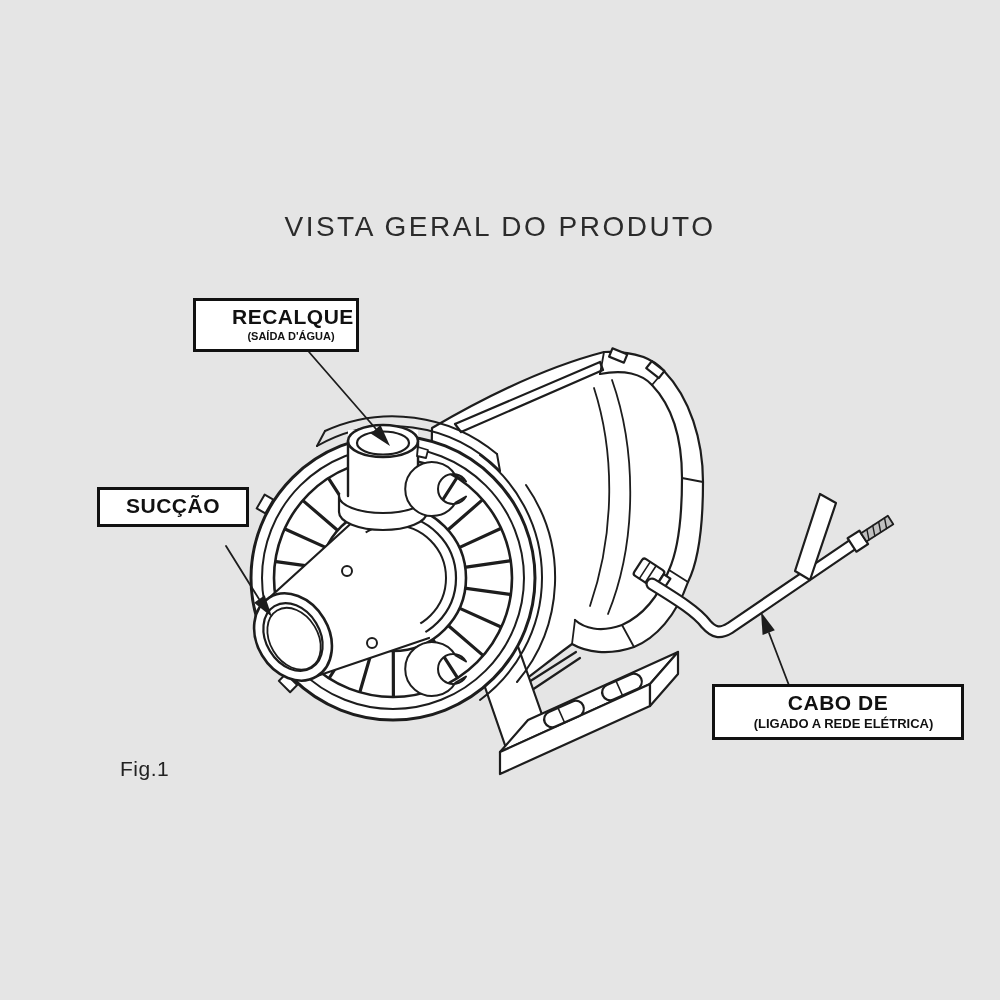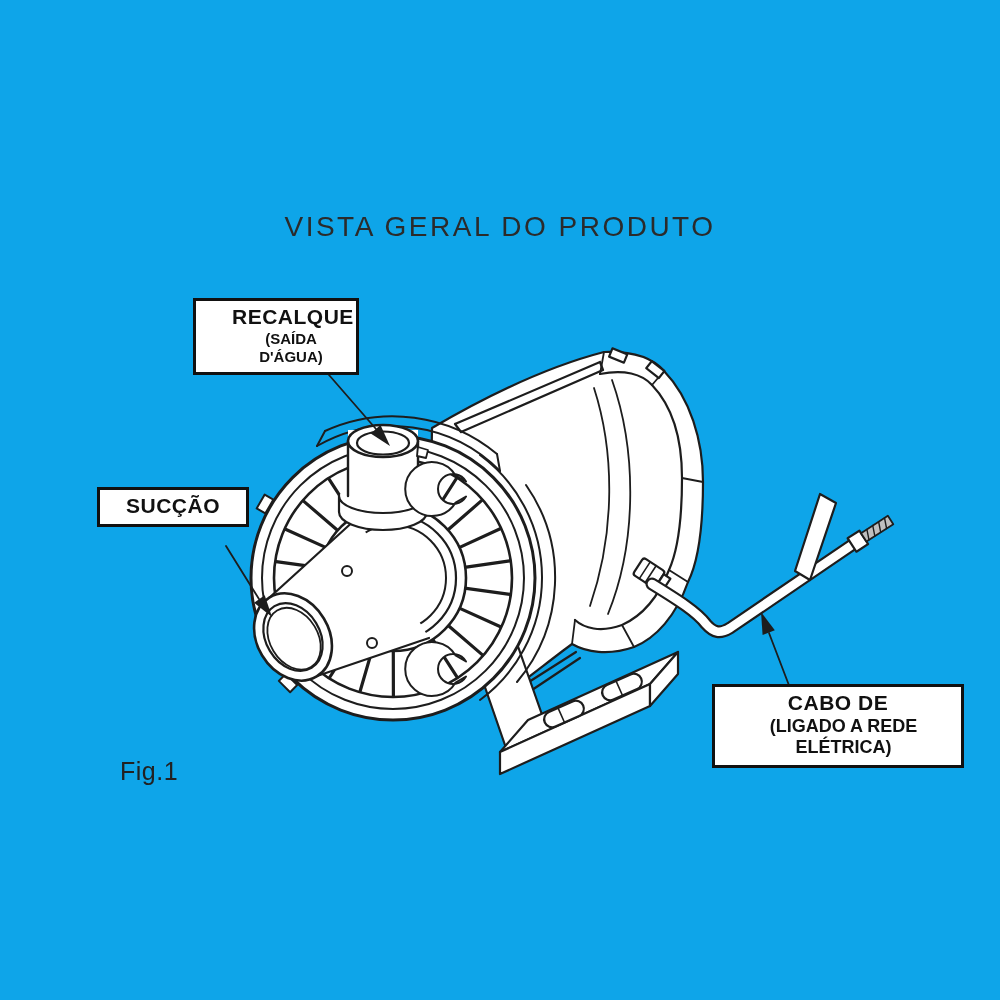--- a/index.html
+++ b/index.html
@@ -1,29 +1,29 @@
 <!DOCTYPE html>
 <html><head>
 <meta charset="utf-8">
 <style>
   html,body{margin:0;padding:0;background:#fff;}
-  .canvas{position:relative;width:1000px;height:1000px;background:#0ea5e9;overflow:hidden;
+  .canvas{position:relative;width:1000px;height:1000px;background:#e5e5e5;overflow:hidden;
           font-family:"Liberation Sans", sans-serif;}
   .drawing{position:absolute;left:0;top:0;}
   .page-title{position:absolute;left:0;right:0;top:211px;text-align:center;
     font-size:28px;font-weight:500;letter-spacing:2.5px;color:#2b2b2b;}
   .label-box{position:absolute;box-sizing:border-box;background:#fff;border:3px solid #111;
     text-align:center;padding:5px 6px 6px;color:#111;}
   .label-title{font-weight:bold;font-size:21px;line-height:1.08;letter-spacing:0.5px;}
-  .label-sub{font-weight:600;font-size:15px;line-height:1.2;margin-top:1px;}
-  .label-sub.small{font-size:18px;letter-spacing:0;margin-left:11px;}
+  .label-sub{font-weight:600;font-size:11px;line-height:1.2;margin-top:1px;}
+  .label-sub.small{font-size:13px;letter-spacing:0;margin-left:11px;}
   .box-recalque{left:193px;top:298px;width:166px;padding-left:36px;}
   .box-succao{left:80px;top:487px;width:152px;margin-left:17px;}
   .box-cabo{left:712px;top:684px;width:252px;}
-  .fig-caption{position:absolute;left:120px;top:757px;font-size:25px;font-weight:500;
+  .fig-caption{position:absolute;left:120px;top:757px;font-size:21px;font-weight:500;
     color:#222;letter-spacing:0.5px;}
 </style>
 </head>
 <body>
 
 <div class="canvas">
 
   <svg class="drawing" width="1000" height="1000" viewBox="0 0 1000 1000">
     <g stroke="#1d1d1d" fill="none" stroke-width="2.2" stroke-linejoin="round" stroke-linecap="round">
 

